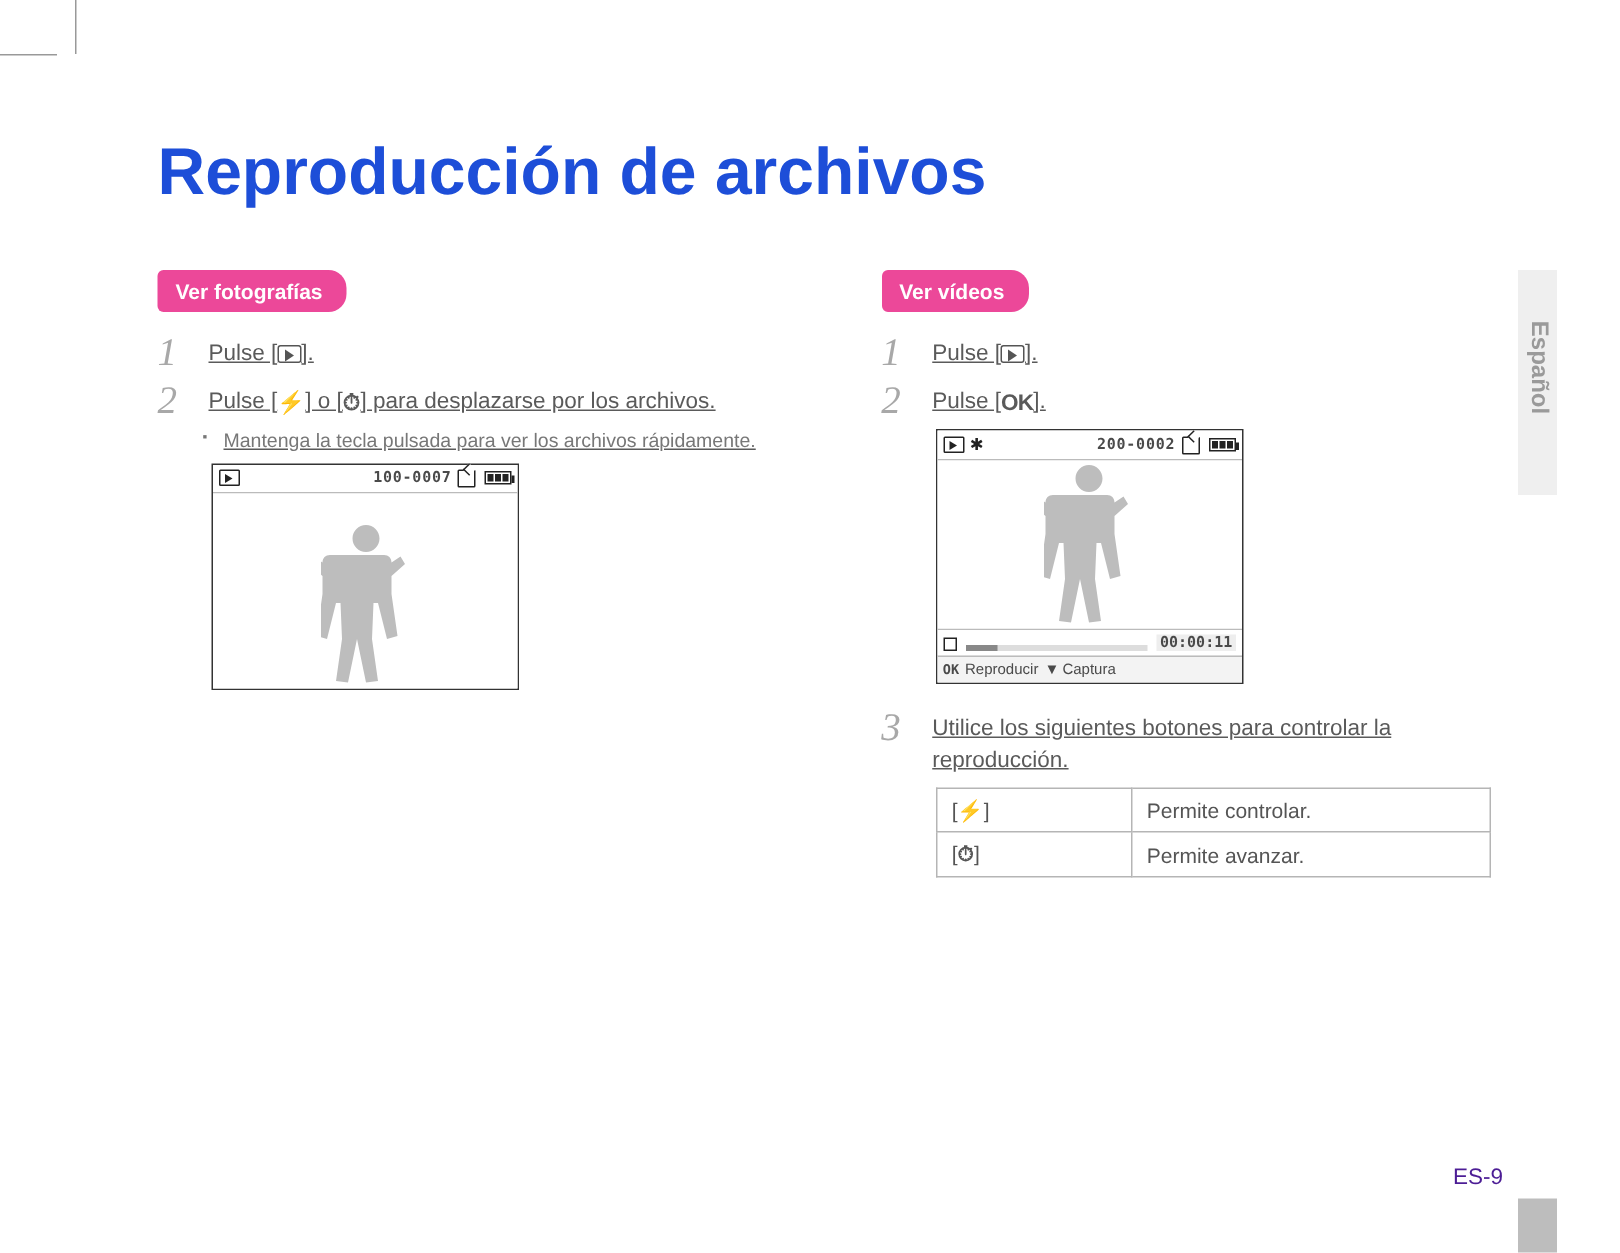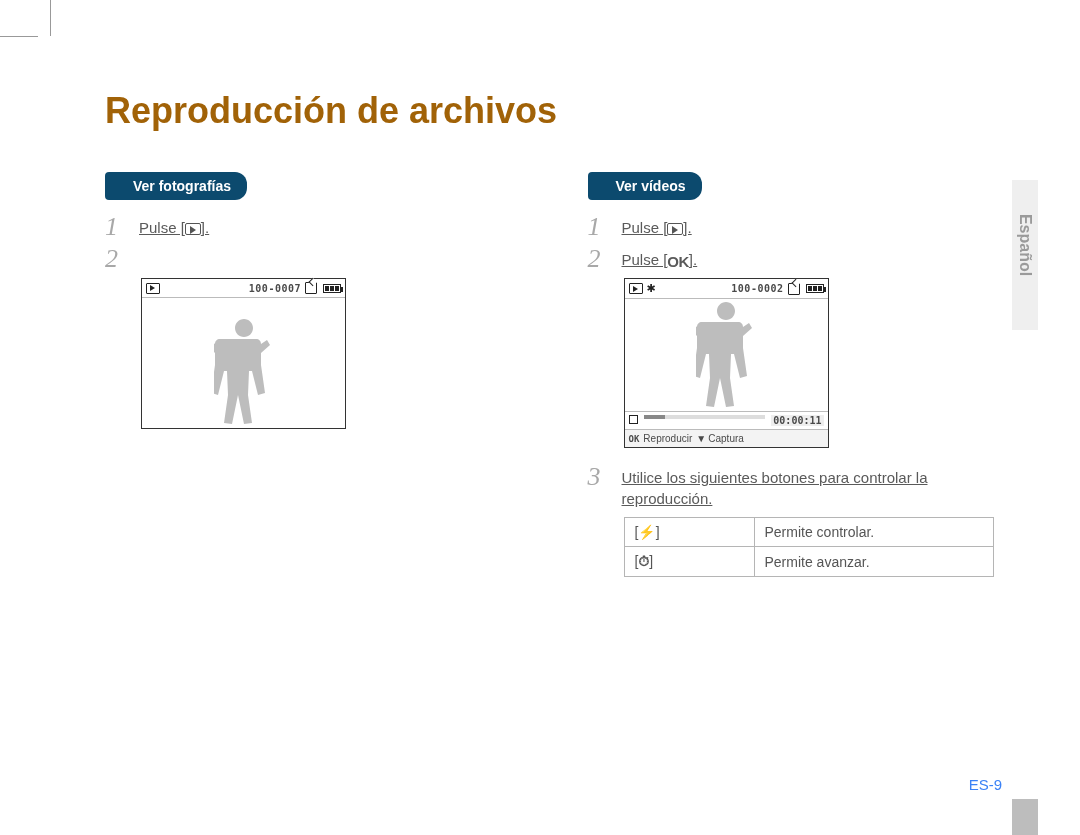--- a/index.html
+++ b/index.html
@@ -33,39 +33,39 @@
     height: 1px;
     background: #999;
   }
   .content {
     position: absolute;
     left: 105px;
     right: 80px;
     top: 90px;
   }
   h1.title {
-    font-size: 36px;
+    font-size: 44px;
     font-weight: bold;
-    color: #a16207;
+    color: #1d4ed8;
     margin: 0 0 40px 0;
   }
   .columns {
     display: flex;
     gap: 70px;
   }
   .col {
     flex: 1;
   }
   .pill {
     display: inline-block;
-    background: #0c4a6e;
+    background: #ec4899;
     color: #fff;
     font-size: 14px;
     font-weight: bold;
-    padding: 6px 16px 6px 28px;
+    padding: 6px 16px 6px 12px;
     border-radius: 4px 12px 12px 4px;
     margin-bottom: 10px;
   }
   ol.steps {
     list-style: none;
     padding: 0;
     margin: 0;
   }
   ol.steps > li {
     display: flex;
@@ -176,21 +176,21 @@
   }
   .silhouette {
     width: 60px; height: 115px;
     position: relative;
   }
   .silhouette svg { width:100%; height:100%; }
 
   .screen.video .body { height: 112px; }
   .vid-controls {
     display:flex;
-    align-items:flex-start;
+    align-items:flex-end;
     padding: 3px 4px;
     border-top: 1px solid #bbb;
     gap: 6px;
     font-size: 10px;
     background:#fff;
   }
   .stop-ic { width:9px;height:9px;border:1.2px solid #222; }
   .prog { flex:1; height:4px; background:#ddd; position:relative; }
   .prog .bar { position:absolute; left:0; top:0; bottom:0; width:18%; background:#888; }
   .time { font-family: monospace; font-weight: bold; font-size: 10px; background:#eee; padding:0 2px; }
@@ -242,21 +242,21 @@
     bottom: 0;
     width: 26px;
     height: 36px;
     background: #bdbdbd;
   }
   .page-num {
     position: absolute;
     right: 78px;
     bottom: 42px;
     font-size: 15px;
-    color: #3b82f6;
+    color: #4c1d95;
   }
 </style>
 </head>
 <body>
 
 <div class="page">
   <div class="margin-line-v"></div>
   <div class="margin-line-h"></div>
 
   <div class="content">
@@ -271,20 +271,24 @@
           <li>
             <span class="num">1</span>
             <div class="step-body">
               <span>Pulse [</span><span class="icon-inline">
                   <span class="icon-play-box"></span>
                 </span><span>].</span>
             </div>
           </li>
           <li>
             <span class="num">2</span>
+            <div class="step-body">
+              <span>Pulse [</span><span class="icon-inline icon-flash">⚡</span><span>] o [</span><span class="icon-inline icon-timer">⏱</span><span>] para desplazarse por los archivos.</span>
+              <div class="sub">Mantenga la tecla pulsada para ver los archivos rápidamente.</div>
+            </div>
           </li>
         </ol>
 
         <div class="screen">
           <div class="topbar">
             <div class="left-ic">
               <span class="mini-play"></span>
             </div>
             <div class="rgroup">
               <span class="file">100-0007</span>
@@ -328,21 +332,21 @@
           </li>
         </ol>
 
         <div class="screen video">
           <div class="topbar">
             <div class="left-ic">
               <span class="mini-play"></span>
               <span class="mini-star">✱</span>
             </div>
             <div class="rgroup">
-              <span class="file">100-0002</span>
+              <span class="file">200-0002</span>
               <span class="card"></span>
               <span class="bat">
                   <span class="fill">
                     <span></span>
                     <span></span>
                     <span></span>
                   </span>
                 </span>
             </div>
           </div>

